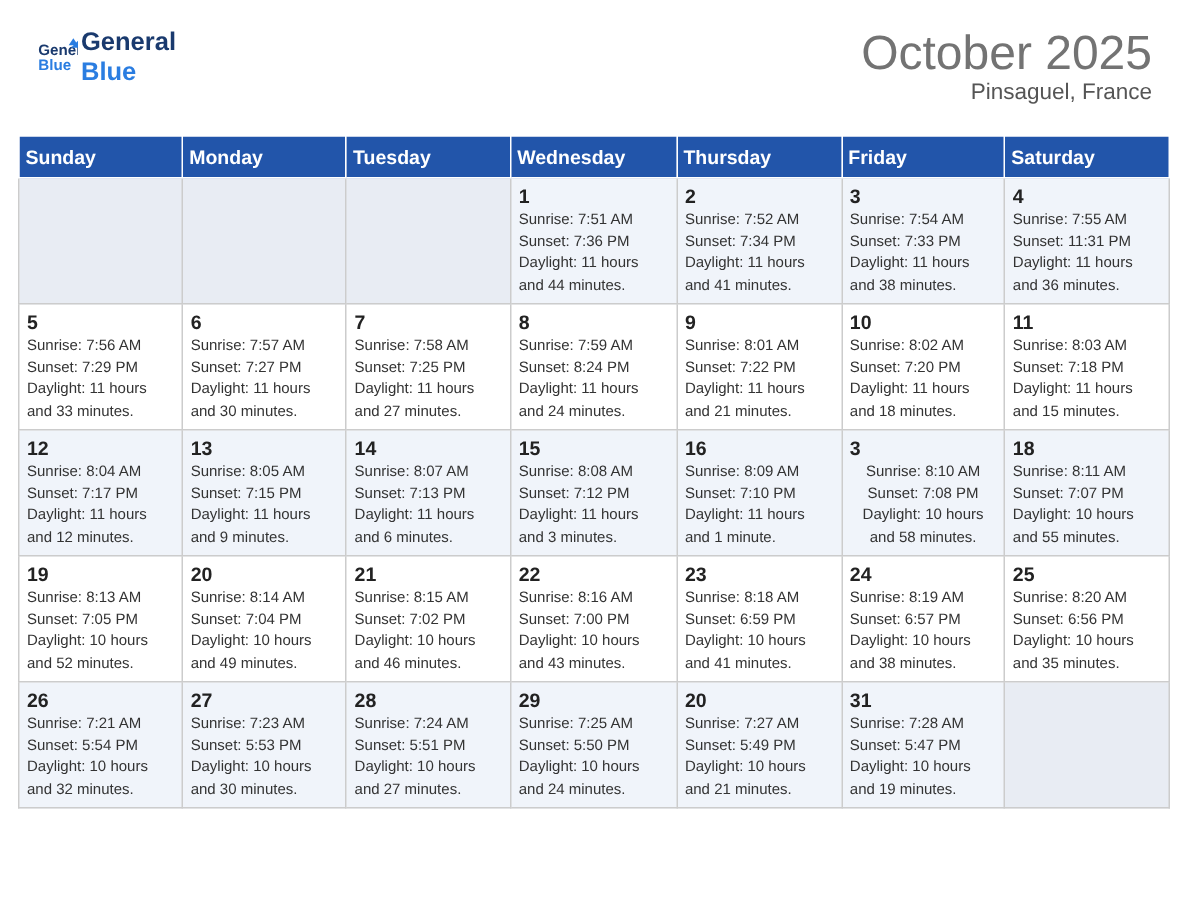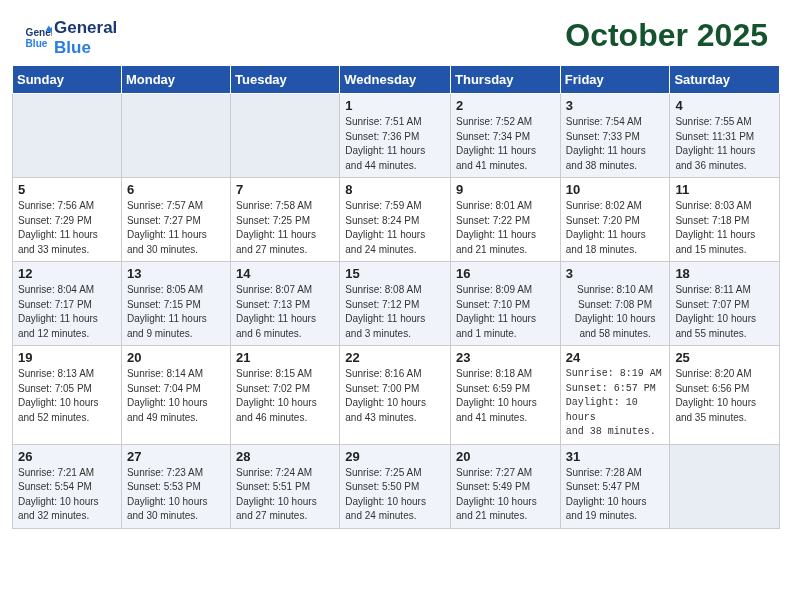--- a/index.html
+++ b/index.html
@@ -22,32 +22,32 @@
     }
     .logo-icon {
       width: 28px;
       height: 28px;
     }
     .title-block {
       text-align: right;
     }
     .month-title {
       font-size: 32px;
-      font-weight: bold;
-      color: #14532d;
+      font-weight: normal;
+      color: #737373;
       line-height: 1.1;
     }
     .subtitle {
       font-size: 15px;
       color: #555;
     }
     .calendar {
       width: 100%;
       border-collapse: collapse;
-      margin: 0 0 10px 0;
+      margin: 12px 0 10px 0;
       padding: 0 10px;
     }
     .calendar-wrap {
       padding: 0 12px 12px 12px;
     }
     .calendar th {
       background: #2255aa;
       color: #fff;
       font-size: 13px;
       font-weight: bold;
@@ -96,20 +96,21 @@
       <polygon points="28,8 36,8 32,2" fill="#2a7de1"></polygon>
       <polygon points="30,10 36,10 36,4" fill="#2a7de1"></polygon>
     </svg>
     <div style="display:flex;flex-direction:column;line-height:1.15;">
       <span style="font-size:17px;font-weight:bold;color:#1a3a6e;">General</span>
       <span style="font-size:17px;font-weight:bold;color:#2a7de1;">Blue</span>
     </div>
   </div>
   <div class="title-block">
     <div class="month-title">October 2025</div>
+    <div class="subtitle">Pinsaguel, France</div>
   </div>
 </div>
 
 <div class="calendar-wrap">
   <table class="calendar">
     <thead>
       <tr>
       <th>Sunday</th>
           <th>Monday</th>
           <th>Tuesday</th>
@@ -286,21 +287,21 @@
           </td>
           <td>
             <div class="day-num">23</div>
             <div class="day-info" style="white-space: pre-line;">Sunrise: 8:18 AM
 Sunset: 6:59 PM
 Daylight: 10 hours
 and 41 minutes.</div>
           </td>
           <td>
             <div class="day-num">24</div>
-            <div class="day-info" style="white-space: pre-line; font-family: Liberation Mono, monospace;">Sunrise: 8:19 AM
+            <div class="day-info" style="white-space: pre-line;">Sunrise: 8:19 AM
 Sunset: 6:57 PM
 Daylight: 10 hours
 and 38 minutes.</div>
           </td>
           <td>
             <div class="day-num">25</div>
             <div class="day-info" style="white-space: pre-line;">Sunrise: 8:20 AM
 Sunset: 6:56 PM
 Daylight: 10 hours
 and 35 minutes.</div>

